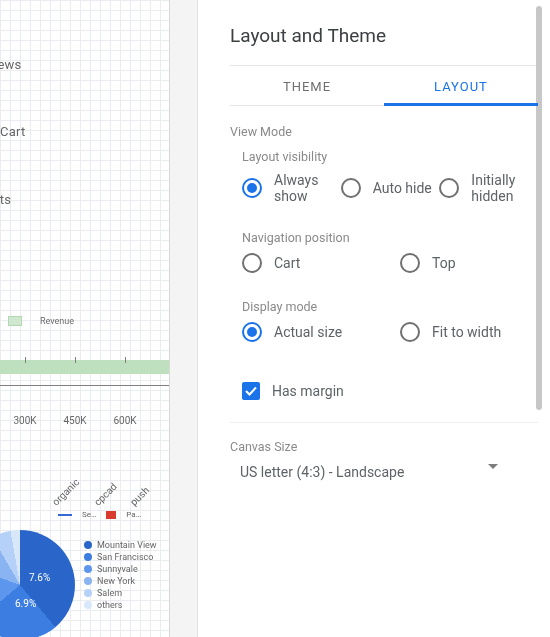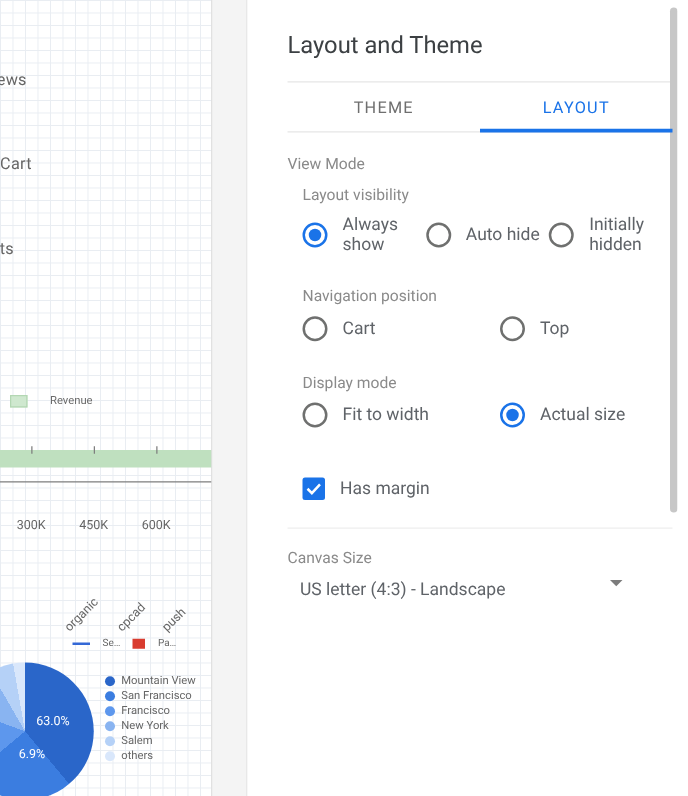--- a/index.html
+++ b/index.html
@@ -329,36 +329,36 @@
 
   <div class="series-legend">
     <span class="line-swatch"></span>
     <span>Se…</span>
     <span class="box-swatch"></span>
     <span>Pa…</span>
   </div>
 
   <div class="pie-wrap">
     <div class="pie">
-      <span class="pct" style="left:64px; top:42px">63.0%</span>
+      <span class="pct" style="left:64px; top:42px">7.6%</span>
       <span class="pct" style="left:50px; top:68px">6.9%</span>
     </div>
   </div>
   <div class="pie-legend">
     <div>
         <span class="dot" style="background:#2a66c9"></span>
         <span>Mountain View</span>
       </div>
     <div>
         <span class="dot" style="background:#3b7de0"></span>
         <span>San Francisco</span>
       </div>
     <div>
         <span class="dot" style="background:#5d97ed"></span>
-        <span>Francisco</span>
+        <span>Sunnyvale</span>
       </div>
     <div>
         <span class="dot" style="background:#89b4f1"></span>
         <span>New York</span>
       </div>
     <div>
         <span class="dot" style="background:#b5d1f7"></span>
         <span>Salem</span>
       </div>
     <div>
@@ -406,27 +406,27 @@
         <span>Cart</span>
       </div>
       <div class="radio">
         <span class="circle"></span>
         <span>Top</span>
       </div>
     </div>
 
     <div class="sub-label" style="margin-top:26px">Display mode</div>
     <div class="radio-row">
+      <div class="radio selected">
+        <span class="circle"></span>
+        <span>Actual size</span>
+      </div>
       <div class="radio">
         <span class="circle"></span>
         <span>Fit to width</span>
-      </div>
-      <div class="radio selected">
-        <span class="circle"></span>
-        <span>Actual size</span>
       </div>
     </div>
 
     <div class="checkbox" style="margin-top:40px">
       <span class="box">
         <svg width="14" height="14" viewBox="0 0 14 14">
             <polyline points="2,7 5.5,10.5 12,3.5" fill="none" stroke="#fff" stroke-width="2"></polyline>
           </svg>
       </span>
       <span>Has margin</span>

